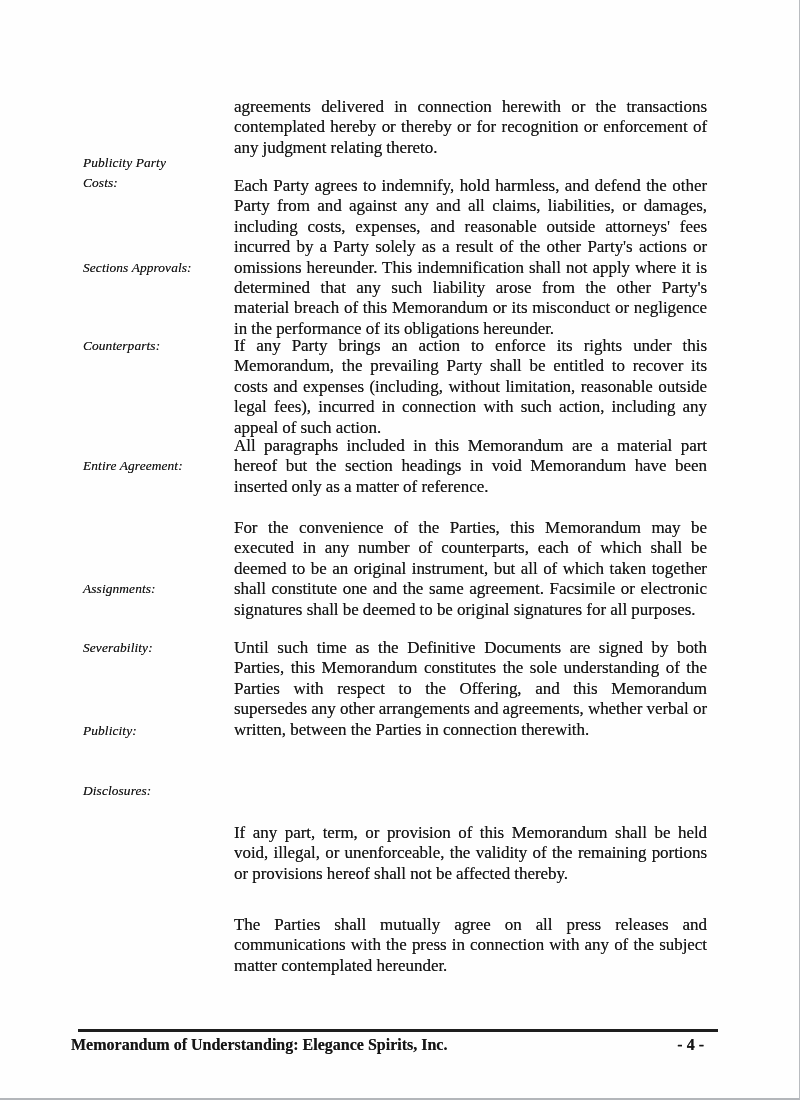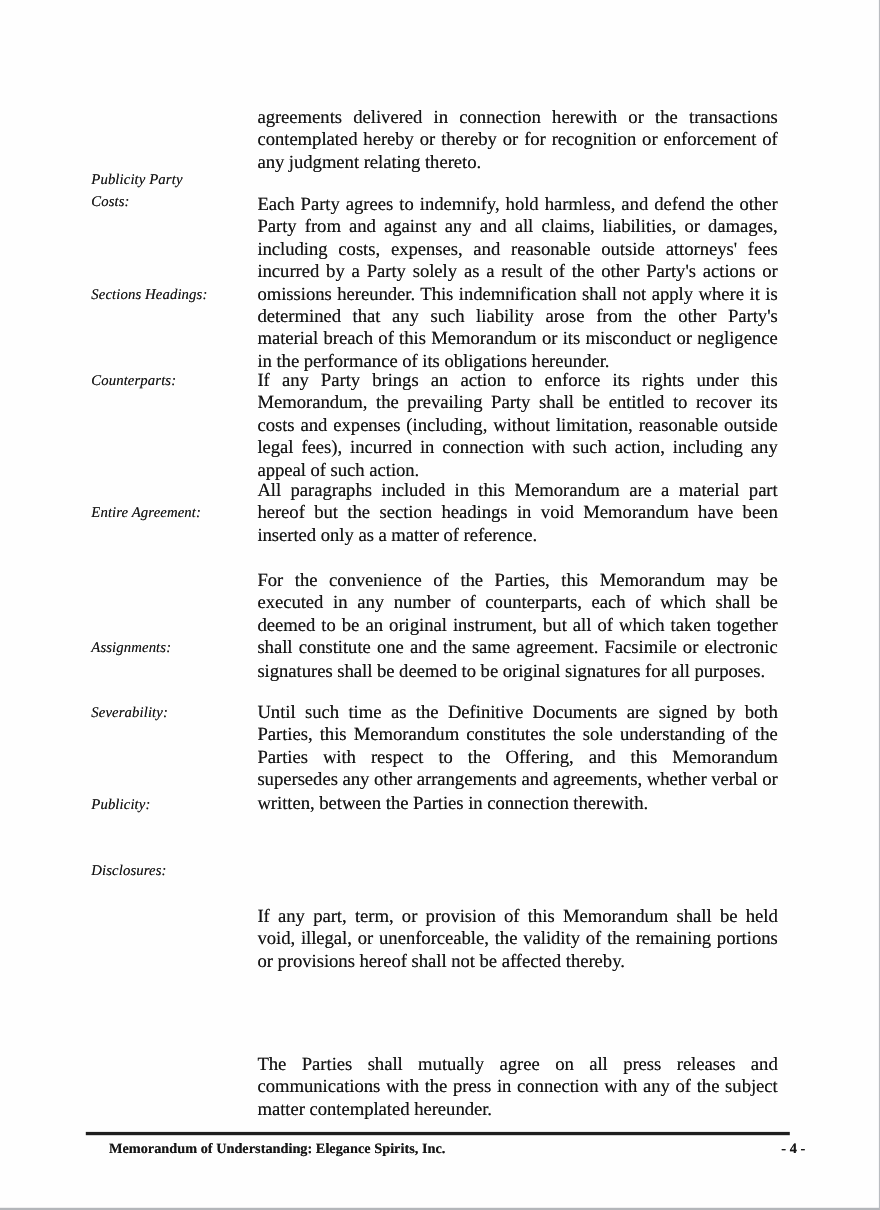--- a/index.html
+++ b/index.html
@@ -42,41 +42,41 @@
   .footer-rule {
     position: absolute;
     left: 78px;
     top: 1029px;
     width: 640px;
     height: 3px;
     background: #1e1e1e;
   }
   .footer-row {
     position: absolute;
-    left: 94px;
+    left: 66px;
     top: 1036px;
     width: 640px;
     display: flex;
     justify-content: space-between;
     align-items: baseline;
     font-weight: bold;
-    font-size: 13px;
+    font-size: 16px;
   }
   .footer-title { padding-left: 5px; }
   .footer-page  { padding-right: 2px; }
 </style>
 </head>
 <body>
 
 <div class="page">
 
   <div class="margin-label" style="top:153px">Publicity Party
 Costs:</div>
 
-  <div class="margin-label" style="top:258px">Sections Headings:</div>
+  <div class="margin-label" style="top:258px">Sections Approvals:</div>
 
   <div class="margin-label" style="top:336px">Counterparts:</div>
 
   <div class="margin-label" style="top:456px">Entire Agreement:</div>
 
   <div class="margin-label" style="top:579px">Assignments:</div>
 
   <div class="margin-label" style="top:638px">Severability:</div>
 
   <div class="margin-label" style="top:721px">Publicity:</div>
@@ -92,21 +92,21 @@
 
   <div class="para" style="top:436px">All paragraphs included in this Memorandum are a material part hereof but the section headings in void Memorandum have been inserted only as a matter of reference.</div>
 
   <div class="para" style="top:518px">For the convenience of the Parties, this Memorandum may be executed in any number of counterparts, each of which shall be deemed to be an original instrument, but all of which taken together shall constitute one and the same agreement. Facsimile or electronic signatures shall be deemed to be original signatures for all purposes.</div>
 
   <div class="para" style="top:638px">Until such time as the Definitive Documents are signed by both Parties, this Memorandum constitutes the sole understanding of the Parties with respect to the Offering, and this Memorandum supersedes any other arrangements and agreements, whether verbal or written, between the Parties in connection therewith.</div>
 
 
   <div class="para" style="top:823px">If any part, term, or provision of this Memorandum shall be held void, illegal, or unenforceable, the validity of the remaining portions or provisions hereof shall not be affected thereby.</div>
 
-  <div class="para" style="top:958px">The Parties shall mutually agree on all press releases and communications with the press in connection with any of the subject matter contemplated hereunder.</div>
+  <div class="para" style="top:915px">The Parties shall mutually agree on all press releases and communications with the press in connection with any of the subject matter contemplated hereunder.</div>
 
 
   <div class="footer-rule"></div>
 
   <div class="footer-row">
     <span class="footer-title">Memorandum of Understanding: Elegance Spirits, Inc.</span>
     <span class="footer-page">- 4 -</span>
   </div>
 
 </div>

